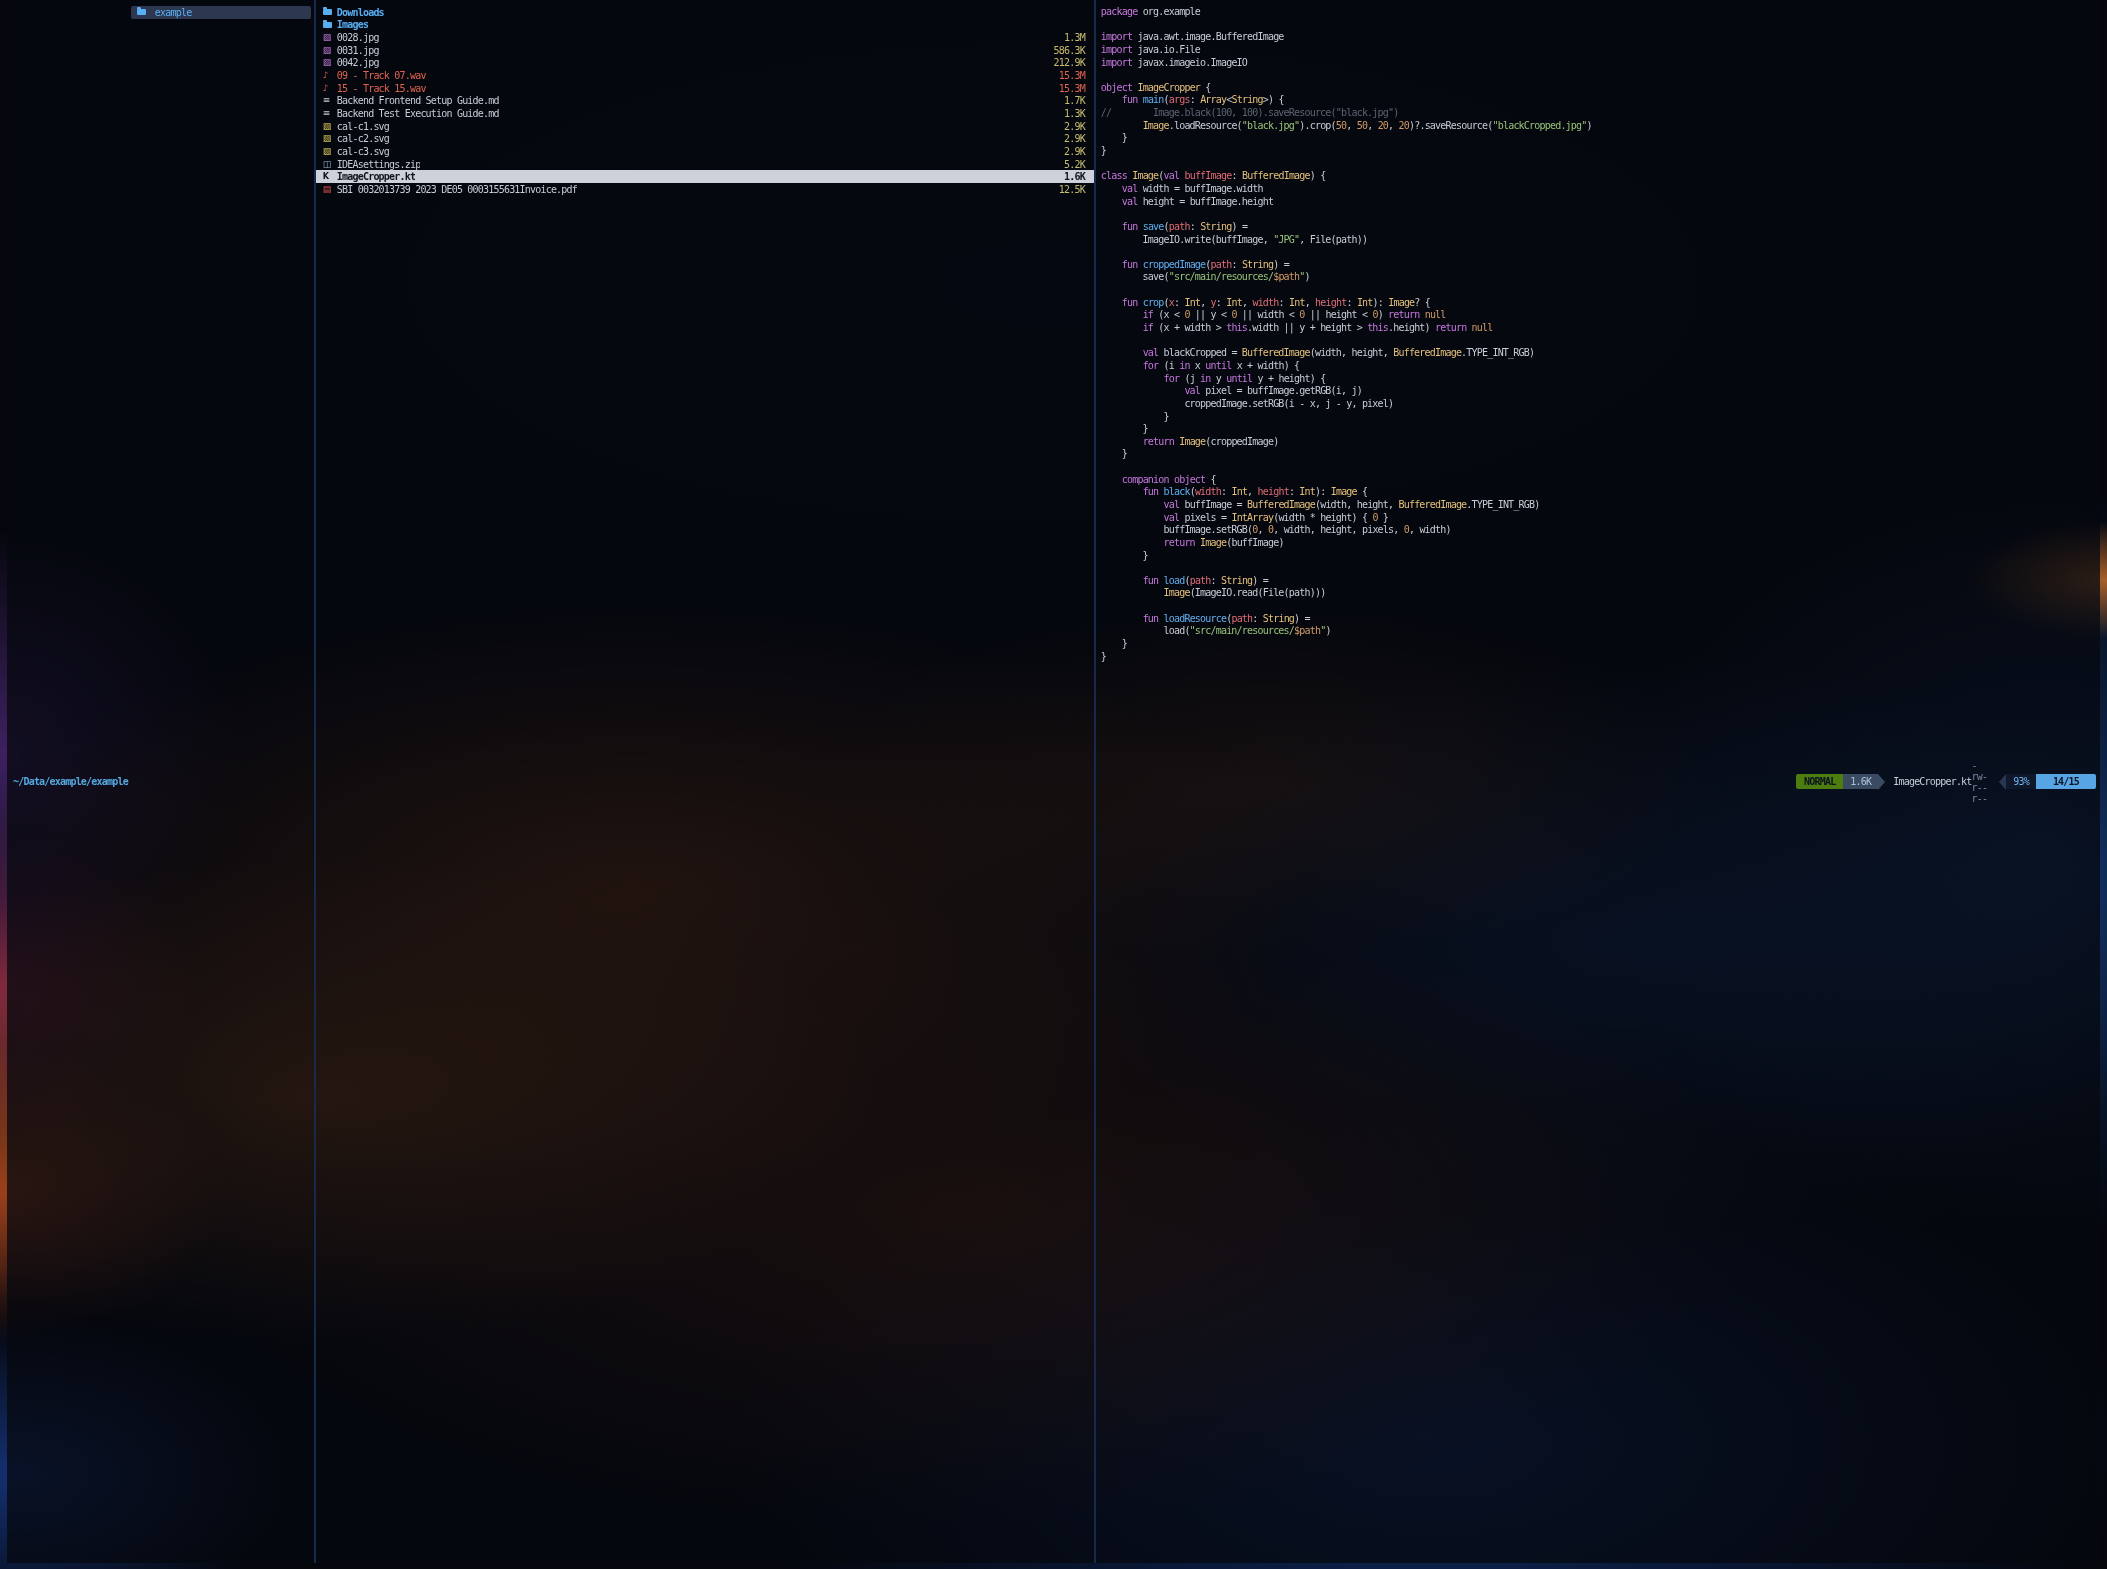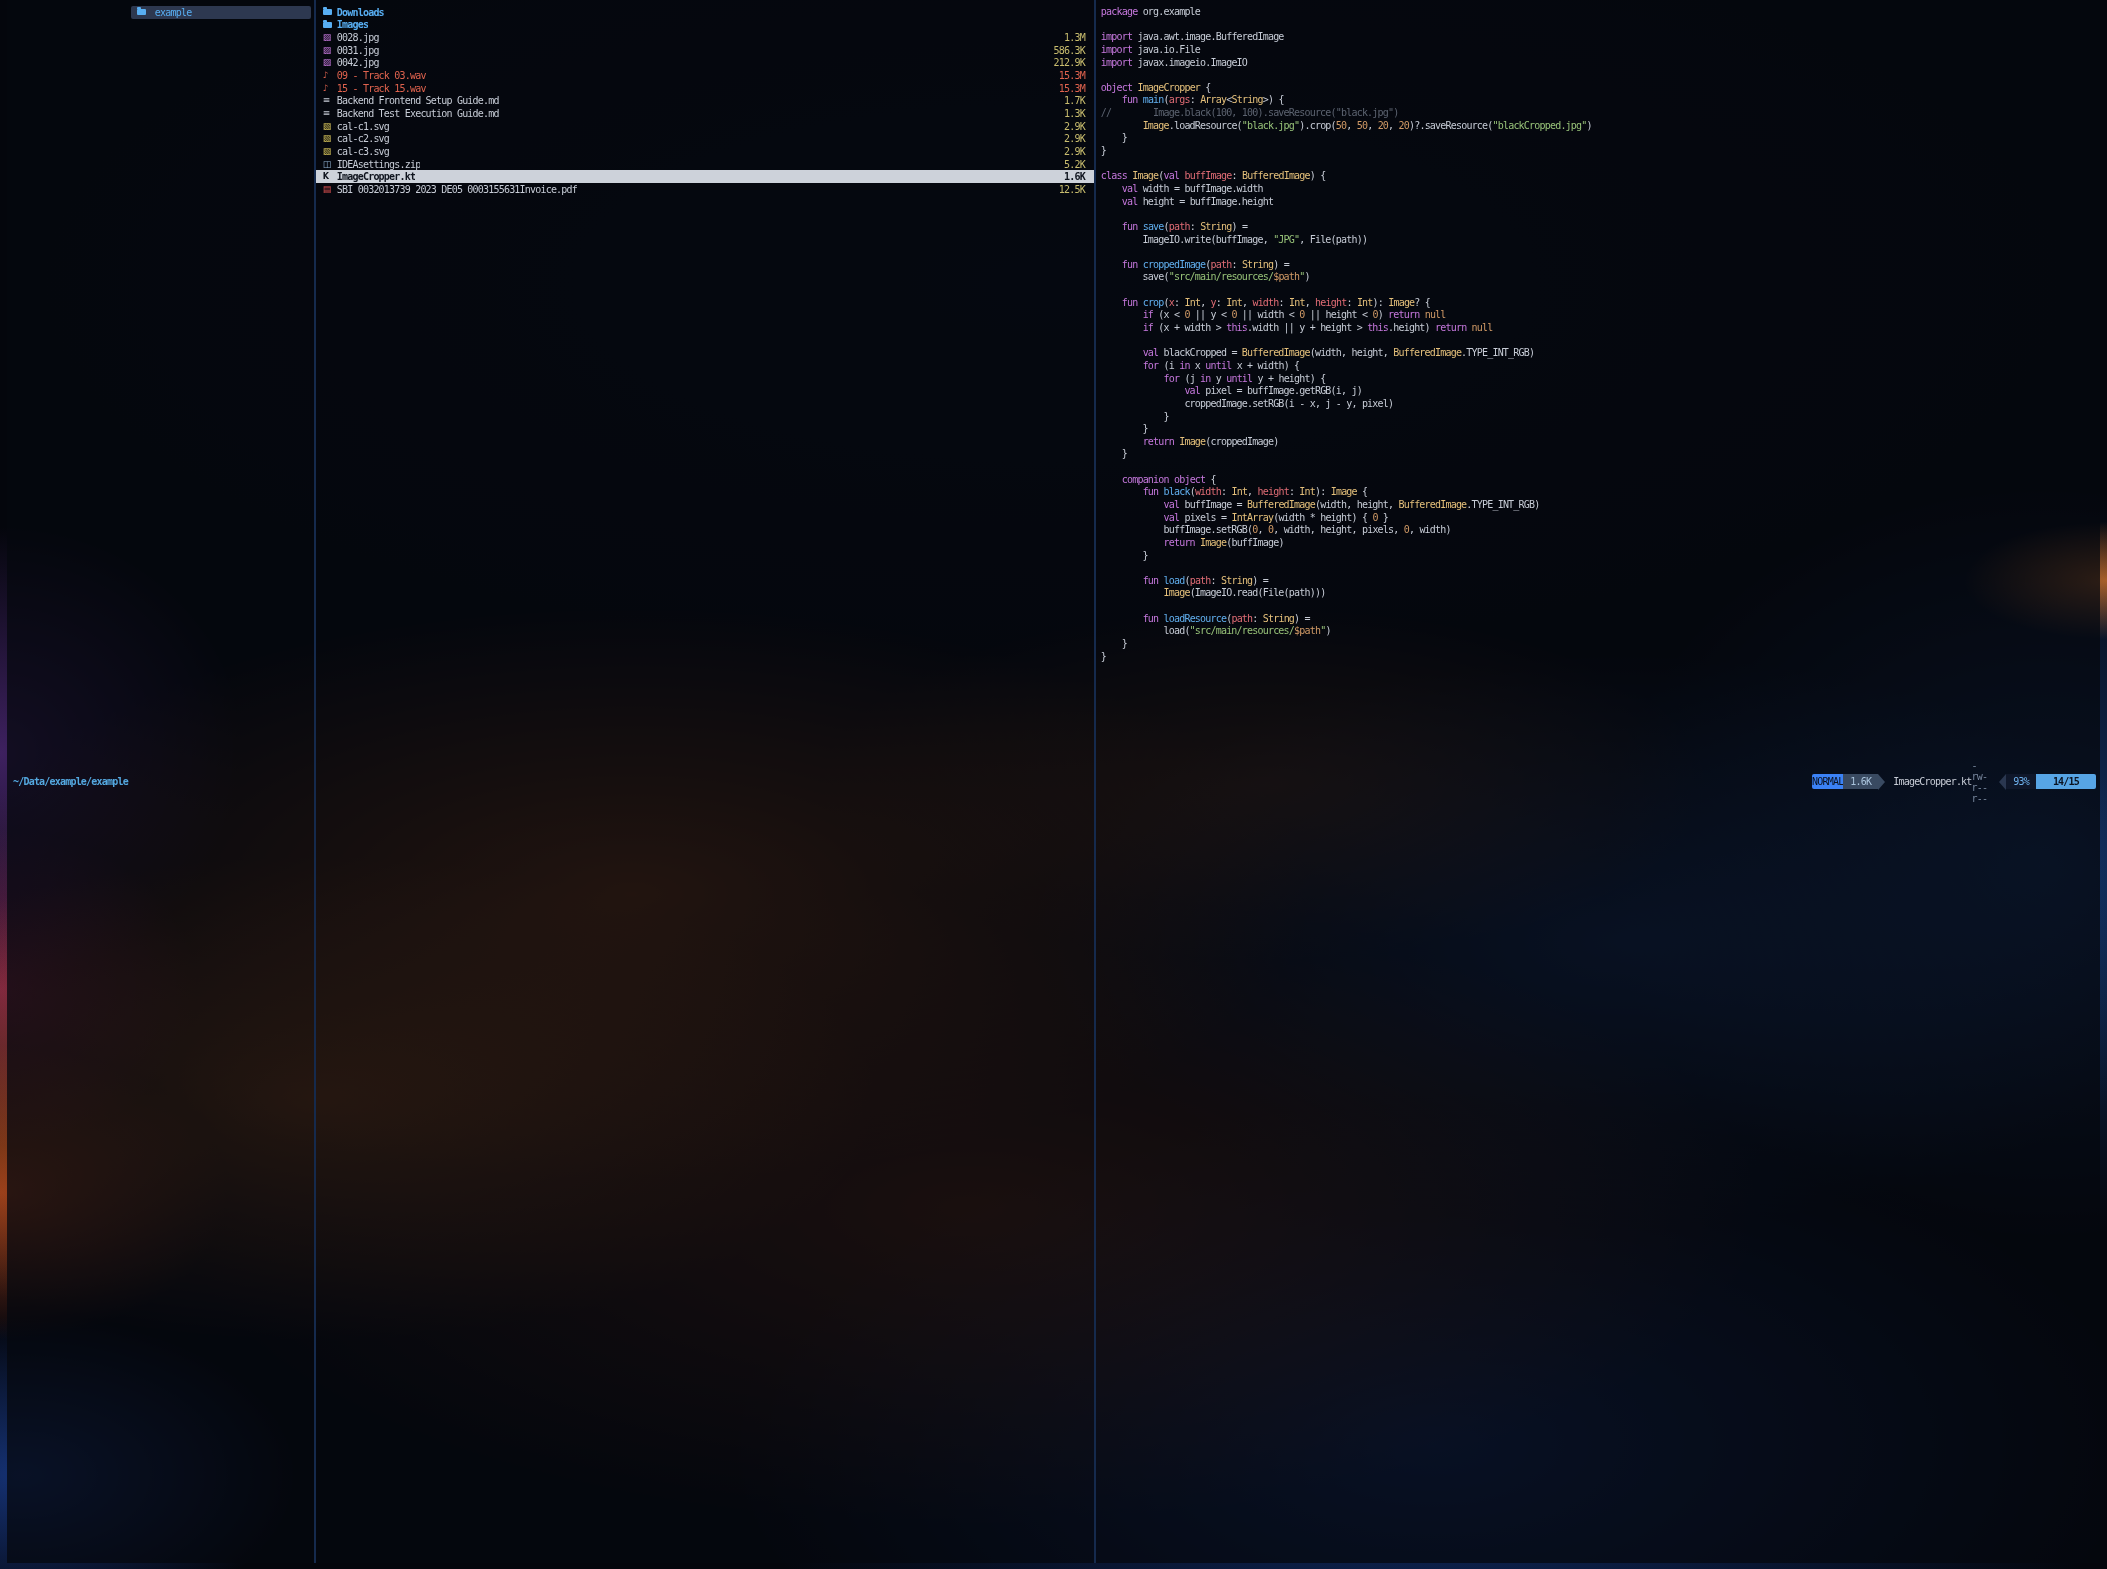--- a/index.html
+++ b/index.html
@@ -65,21 +65,21 @@
   .tok-ty{color:#e5c07b}
   .tok-st{color:#98c379}
   .tok-nu{color:#d19a66}
   .tok-cm{color:#5c6370}
   .tok-pm{color:#e06c75}
   .tok-tx{color:#c7ccd6}
   .tok-iv{color:#d19a66}
 
   .statusbar{flex:0 0 26px;display:flex;align-items:center;justify-content:space-between;padding:0 4px}
   .sb-left,.sb-right{display:flex;align-items:center}
-  .sb-mode{background:#3b82f6;color:#0a1220;font-weight:normal;padding:2px 0;border-radius:2px 0 0 2px}
+  .sb-mode{background:#4d7c0f;color:#0a1220;font-weight:bold;padding:2px 8px;border-radius:2px 0 0 2px}
   .sb-size{background:#394a61;color:#a9c3dc;padding:2px 7px}
   .sb-tri{width:0;height:0;border-top:8px solid transparent;border-bottom:8px solid transparent;border-left:7px solid #394a61;margin-right:8px}
   .sb-fname{color:#c7ccd6}
   .sb-perm{color:#77869c;margin-right:12px}
   .sb-tri-l{width:0;height:0;border-top:8px solid transparent;border-bottom:8px solid transparent;border-right:7px solid #2a3750}
   .sb-pct{background:#0f172a;color:#6fb3ef;padding:2px 7px}
   .sb-pos{background:#57a5e5;color:#0a1220;font-weight:bold;padding:2px 17px;border-radius:0 2px 2px 0}
 </style>
 </head>
 <body>
@@ -126,21 +126,21 @@
           <span class="fname">0031.jpg</span>
           <span class="fsize">586.3K</span>
         </div>
         <div class="file-row t-image">
           <span class="ficon i-image">▨</span>
           <span class="fname">0042.jpg</span>
           <span class="fsize">212.9K</span>
         </div>
         <div class="file-row t-audio">
           <span class="ficon i-audio">♪</span>
-          <span class="fname">09 - Track 03.wav</span>
+          <span class="fname">09 - Track 07.wav</span>
           <span class="fsize">15.3M</span>
         </div>
         <div class="file-row t-audio">
           <span class="ficon i-audio">♪</span>
           <span class="fname">15 - Track 15.wav</span>
           <span class="fsize">15.3M</span>
         </div>
         <div class="file-row t-markdown">
           <span class="ficon i-markdown">≡</span>
           <span class="fname">Backend_Frontend_Setup_Guide.md</span>

